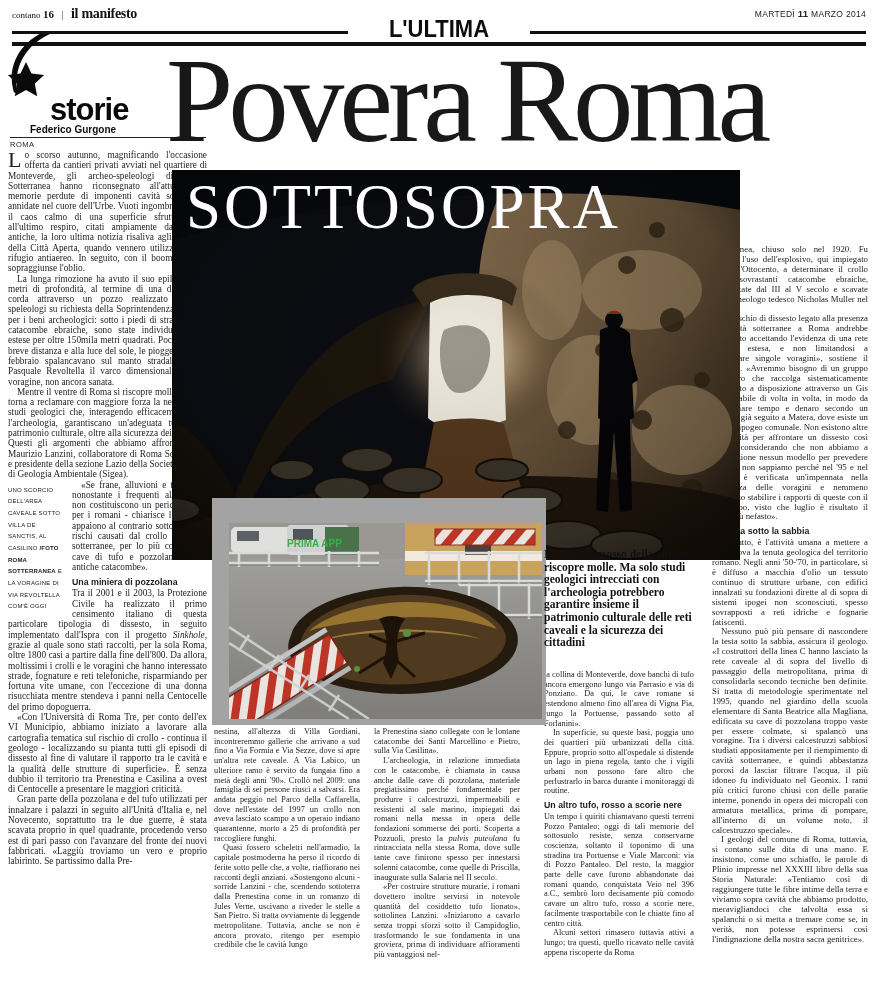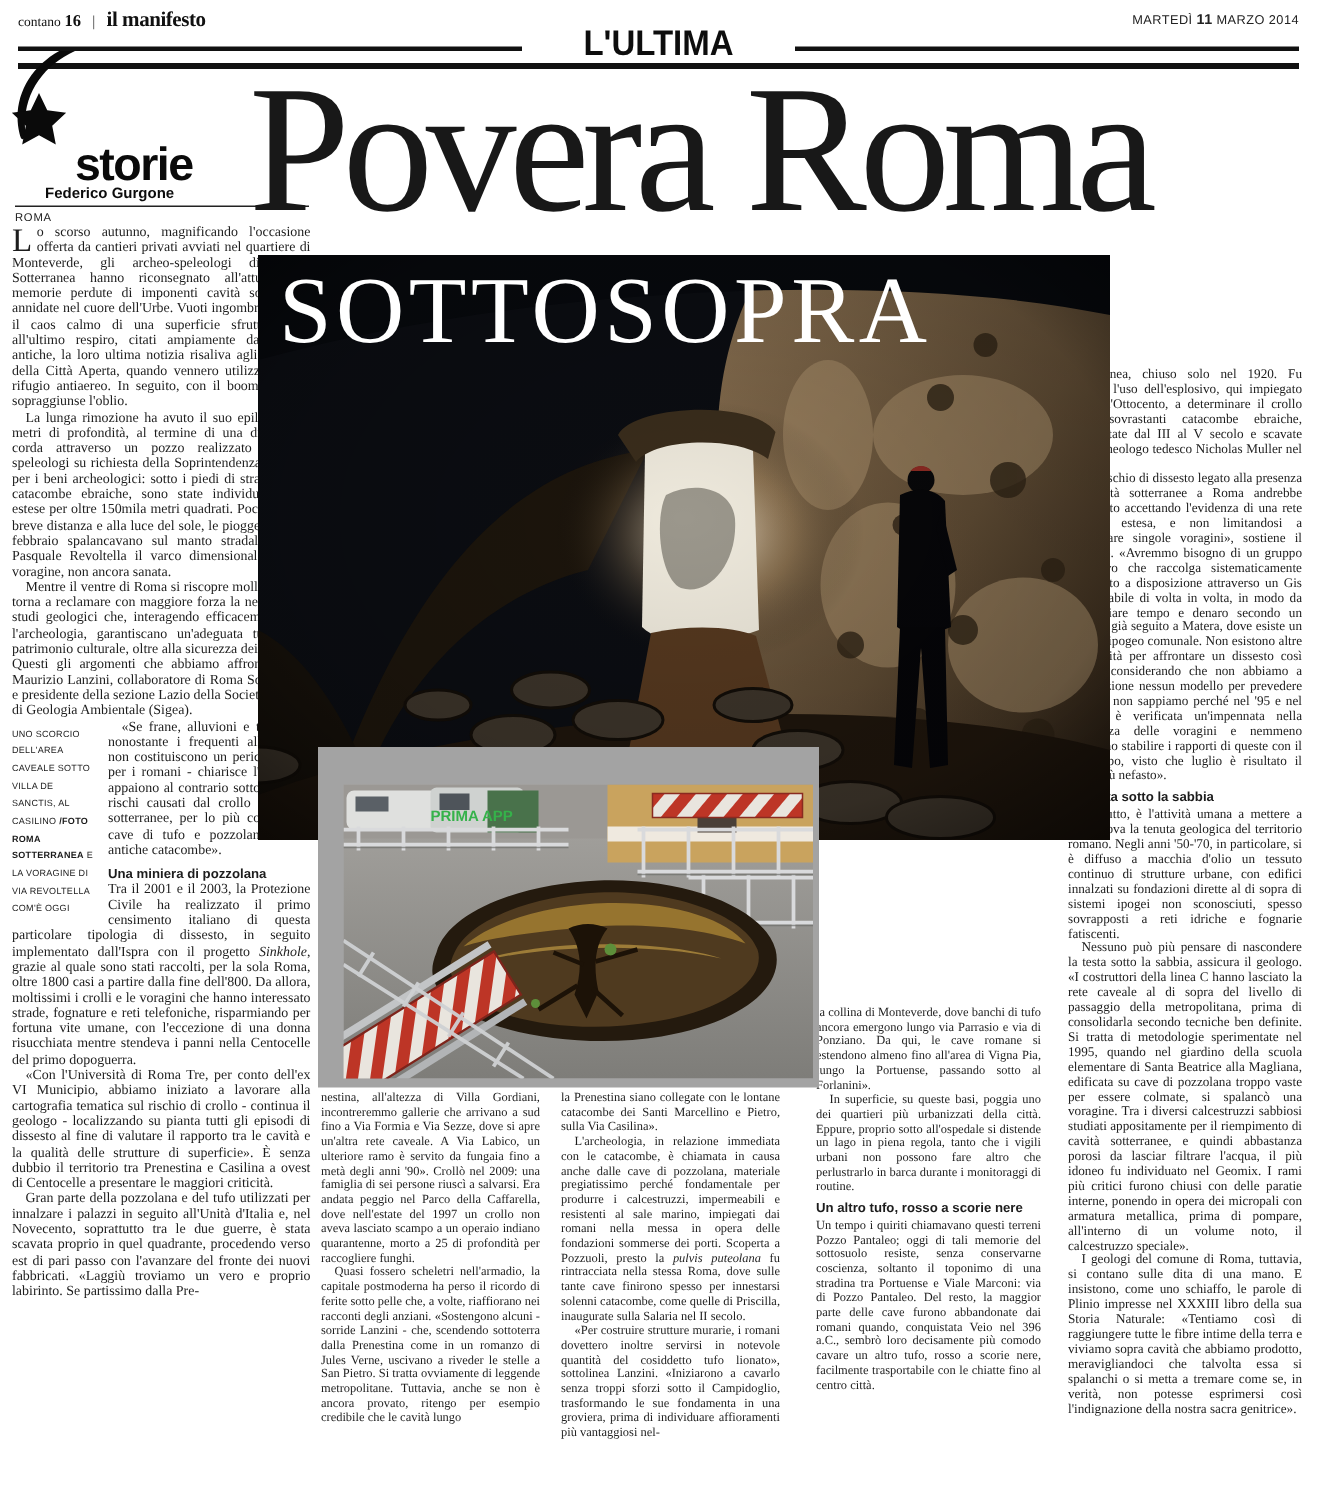--- a/index.html
+++ b/index.html
@@ -226,20 +226,21 @@
         <rect x="-30" y="132" width="150" height="5" fill="#c2c4c6"></rect>
         <rect x="-30" y="177" width="150" height="5" fill="#b2b4b6"></rect>
       </g>
       <g stroke="#cfd1d3" stroke-width="2.5" fill="none" opacity=".95">
         <path d="M0,120 L120,196 M0,104 L140,196"></path>
           <path d="M20,112 L10,128 M50,132 L40,148 M80,152 L70,168 M110,172 L100,188"></path>
       </g>
     </svg>
   </div>
 
+  <div class="standfirst">Il ventre rimosso della città si riscopre molle. Ma solo studi geologici intrecciati con l'archeologia potrebbero garantire insieme il patrimonio culturale delle reti caveali e la sicurezza dei cittadini</div>
 
   <div class="coltext rail">
     <p class="noind"><span class="dropcap">L</span><span>o scorso autunno, magnificando l'occasione offerta da cantieri privati avviati nel quartiere di Monteverde, gli archeo-speleologi di Roma Sotterranea hanno riconsegnato all'attualità le memorie perdute di imponenti cavità sotterranee annidate nel cuore dell'Urbe. Vuoti ingombranti sotto il caos calmo di una superficie sfruttata fino all'ultimo respiro, citati ampiamente dalle fonti antiche, la loro ultima notizia risaliva agli anni bui della Città Aperta, quando vennero utilizzati come rifugio antiaereo. In seguito, con il boom edilizio, sopraggiunse l'oblio.</span></p>
     <p>La lunga rimozione ha avuto il suo epilogo a 23 metri di profondità, al termine di una discesa su corda attraverso un pozzo realizzato per gli speleologi su richiesta della Soprintendenza speciale per i beni archeologici: sotto i piedi di straordinarie catacombe ebraiche, sono state individuate cave estese per oltre 150mila metri quadrati. Poco dopo, a breve distanza e alla luce del sole, le piogge di inizio febbraio spalancavano sul manto stradale di via Pasquale Revoltella il varco dimensionale di una voragine, non ancora sanata.</p>
     <p>Mentre il ventre di Roma si riscopre molle, la testa torna a reclamare con maggiore forza la necessità di studi geologici che, interagendo efficacemente con l'archeologia, garantiscano un'adeguata tutela del patrimonio culturale, oltre alla sicurezza dei cittadini. Questi gli argomenti che abbiamo affrontato con Maurizio Lanzini, collaboratore di Roma Sotterranea e presidente della sezione Lazio della Società Italiana di Geologia Ambientale (Sigea).</p>
     <div class="side-caption">
       <span>UNO SCORCIO DELL'AREA CAVEALE SOTTO VILLA DE SANCTIS, AL CASILINO</span>
       <b>/FOTO ROMA SOTTERRANEA</b>
       <span>E LA VORAGINE DI VIA REVOLTELLA COM'È OGGI</span>
     </div>
@@ -259,20 +260,21 @@
     <p class="noind">la Prenestina siano collegate con le lontane catacombe dei Santi Marcellino e Pietro, sulla Via Casilina».</p>
     <p><span>L'archeologia, in relazione immediata con le catacombe, è chiamata in causa anche dalle cave di pozzolana, materiale pregiatissimo perché fondamentale per produrre i calcestruzzi, impermeabili e resistenti al sale marino, impiegati dai romani nella messa in opera delle fondazioni sommerse dei porti. Scoperta a Pozzuoli, presto la </span><span class="ital">pulvis puteolana</span><span> fu rintracciata nella stessa Roma, dove sulle tante cave finirono spesso per innestarsi solenni catacombe, come quelle di Priscilla, inaugurate sulla Salaria nel II secolo.</span></p>
     <p>«Per costruire strutture murarie, i romani dovettero inoltre servirsi in notevole quantità del cosiddetto tufo lionato», sottolinea Lanzini. «Iniziarono a cavarlo senza troppi sforzi sotto il Campidoglio, trasformando le sue fondamenta in una groviera, prima di individuare affioramenti più vantaggiosi nel-</p>
   </div>
 
   <div class="coltext bcol col3">
     <p class="noind">la collina di Monteverde, dove banchi di tufo ancora emergono lungo via Parrasio e via di Ponziano. Da qui, le cave romane si estendono almeno fino all'area di Vigna Pia, lungo la Portuense, passando sotto al Forlanini».</p>
     <p>In superficie, su queste basi, poggia uno dei quartieri più urbanizzati della città. Eppure, proprio sotto all'ospedale si distende un lago in piena regola, tanto che i vigili urbani non possono fare altro che perlustrarlo in barca durante i monitoraggi di routine.</p>
     <p class="khead">Un altro tufo, rosso a scorie nere</p>
     <p class="noind">Un tempo i quiriti chiamavano questi terreni Pozzo Pantaleo; oggi di tali memorie del sottosuolo resiste, senza conservarne coscienza, soltanto il toponimo di una stradina tra Portuense e Viale Marconi: via di Pozzo Pantaleo. Del resto, la maggior parte delle cave furono abbandonate dai romani quando, conquistata Veio nel 396 a.C., sembrò loro decisamente più comodo cavare un altro tufo, rosso a scorie nere, facilmente trasportabile con le chiatte fino al centro città.</p>
+    <p>Alcuni settori rimasero tuttavia attivi a lungo; tra questi, quello ricavato nelle cavità appena riscoperte da Roma</p>
   </div>
 
   <div class="coltext col4">
     <p class="noind">Sotterranea, chiuso solo nel 1920. Fu proprio l'uso dell'esplosivo, qui impiegato già nell'Ottocento, a determinare il crollo delle sovrastanti catacombe ebraiche, frequentate dal III al V secolo e scavate dall'archeologo tedesco Nicholas Muller nel 1904.</p>
     <p>«Il rischio di dissesto legato alla presenza di cavità sotterranee a Roma andrebbe affrontato accettando l'evidenza di una rete caveale estesa, e non limitandosi a tamponare singole voragini», sostiene il geologo. «Avremmo bisogno di un gruppo operativo che raccolga sistematicamente ogni dato a disposizione attraverso un Gis aggiornabile di volta in volta, in modo da risparmiare tempo e denaro secondo un metodo già seguito a Matera, dove esiste un catasto ipogeo comunale. Non esistono altre possibilità per affrontare un dissesto così infido, considerando che non abbiamo a disposizione nessun modello per prevedere i crolli: non sappiamo perché nel '95 e nel '96 si è verificata un'impennata nella frequenza delle voragini e nemmeno possiamo stabilire i rapporti di queste con il maltempo, visto che luglio è risultato il mese più nefasto».</p>
     <p class="khead">La testa sotto la sabbia</p>
     <p class="noind">Soprattutto, è l'attività umana a mettere a dura prova la tenuta geologica del territorio romano. Negli anni '50-'70, in particolare, si è diffuso a macchia d'olio un tessuto continuo di strutture urbane, con edifici innalzati su fondazioni dirette al di sopra di sistemi ipogei non sconosciuti, spesso sovrapposti a reti idriche e fognarie fatiscenti.</p>
     <p>Nessuno può più pensare di nascondere la testa sotto la sabbia, assicura il geologo. «I costruttori della linea C hanno lasciato la rete caveale al di sopra del livello di passaggio della metropolitana, prima di consolidarla secondo tecniche ben definite. Si tratta di metodologie sperimentate nel 1995, quando nel giardino della scuola elementare di Santa Beatrice alla Magliana, edificata su cave di pozzolana troppo vaste per essere colmate, si spalancò una voragine. Tra i diversi calcestruzzi sabbiosi studiati appositamente per il riempimento di cavità sotterranee, e quindi abbastanza porosi da lasciar filtrare l'acqua, il più idoneo fu individuato nel Geomix. I rami più critici furono chiusi con delle paratie interne, ponendo in opera dei micropali con armatura metallica, prima di pompare, all'interno di un volume noto, il calcestruzzo speciale».</p>
     <p>I geologi del comune di Roma, tuttavia, si contano sulle dita di una mano. E insistono, come uno schiaffo, le parole di Plinio impresse nel XXXIII libro della sua Storia Naturale: «Tentiamo così di raggiungere tutte le fibre intime della terra e viviamo sopra cavità che abbiamo prodotto, meravigliandoci che talvolta essa si spalanchi o si metta a tremare come se, in verità, non potesse esprimersi così l'indignazione della nostra sacra genitrice».</p>
   </div>

